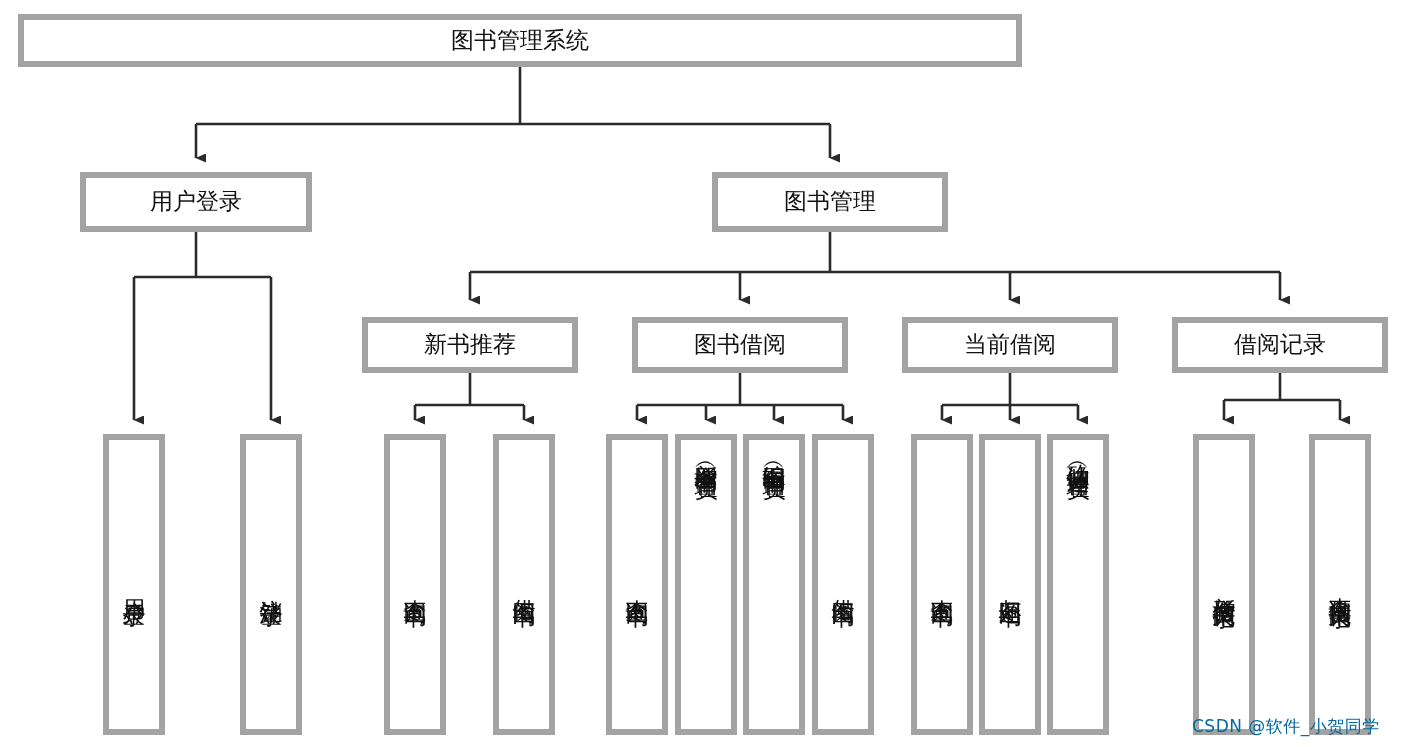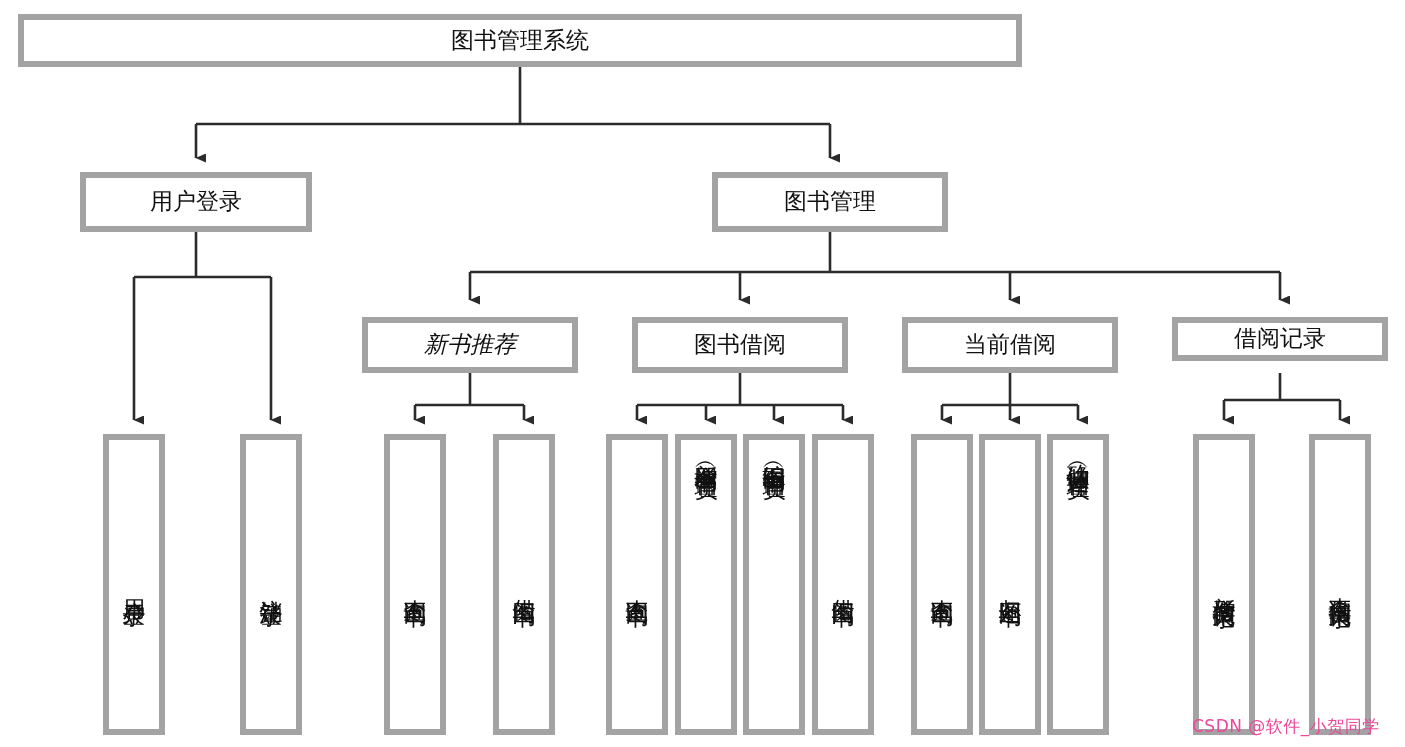--- a/index.html
+++ b/index.html
@@ -59,21 +59,21 @@
   }
   .node.vert.centered {
     align-items: center;
     padding-top: 0;
   }
   #watermark {
     position: absolute;
     left: 1192px;
     top: 715px;
     font-size: 17px;
-    color: #ec4899;
+    color: #0369a1;
     letter-spacing: 0.5px;
     z-index: 5;
     white-space: nowrap;
     font-family: "DejaVu Sans", "Liberation Sans", sans-serif;
   }
 </style>
 </head>
 <body>
 
 <div id="diagram-root">
@@ -135,33 +135,33 @@
   </div>
 
   <div class="node horiz" style="left:80px; top:172px; width:232px; height:60px;">
     <span class="node-label">用户登录</span>
   </div>
 
   <div class="node horiz" style="left:712px; top:172px; width:236px; height:60px;">
     <span class="node-label">图书管理</span>
   </div>
 
-  <div class="node horiz" style="left:362px; top:317px; width:216px; height:56px;font-style:italic;">
+  <div class="node horiz" style="left:362px; top:317px; width:216px; height:56px;">
     <span class="node-label">新书推荐</span>
   </div>
 
   <div class="node horiz" style="left:902px; top:317px; width:216px; height:56px;">
     <span class="node-label">当前借阅</span>
   </div>
 
   <div class="node horiz" style="left:632px; top:317px; width:216px; height:56px;">
     <span class="node-label">图书借阅</span>
   </div>
 
-  <div class="node horiz" style="left:1172px; top:317px; width:216px; height:44px;font-family:Liberation Serif, serif;">
+  <div class="node horiz" style="left:1172px; top:317px; width:216px; height:56px;font-family:Liberation Serif, serif;">
     <span class="node-label">借阅记录</span>
   </div>
 
   <div class="node vert centered" style="left:103px; top:434px; width:62px; height:301px;">
     <span class="node-label">用户登录</span>
   </div>
 
   <div class="node vert centered" style="left:240px; top:434px; width:62px; height:301px;">
     <span class="node-label">注销登录</span>
   </div>

